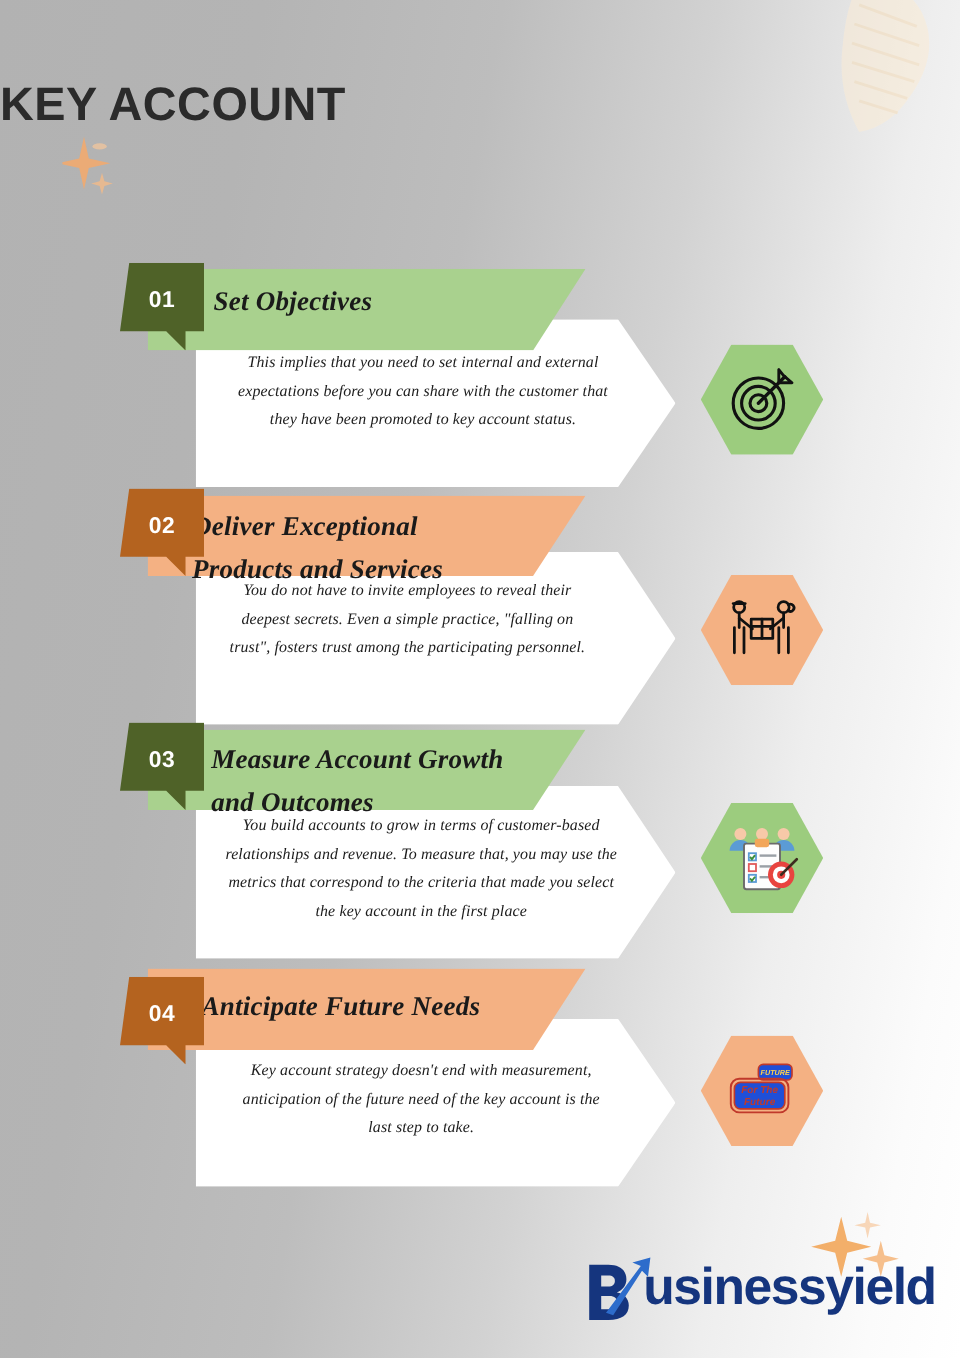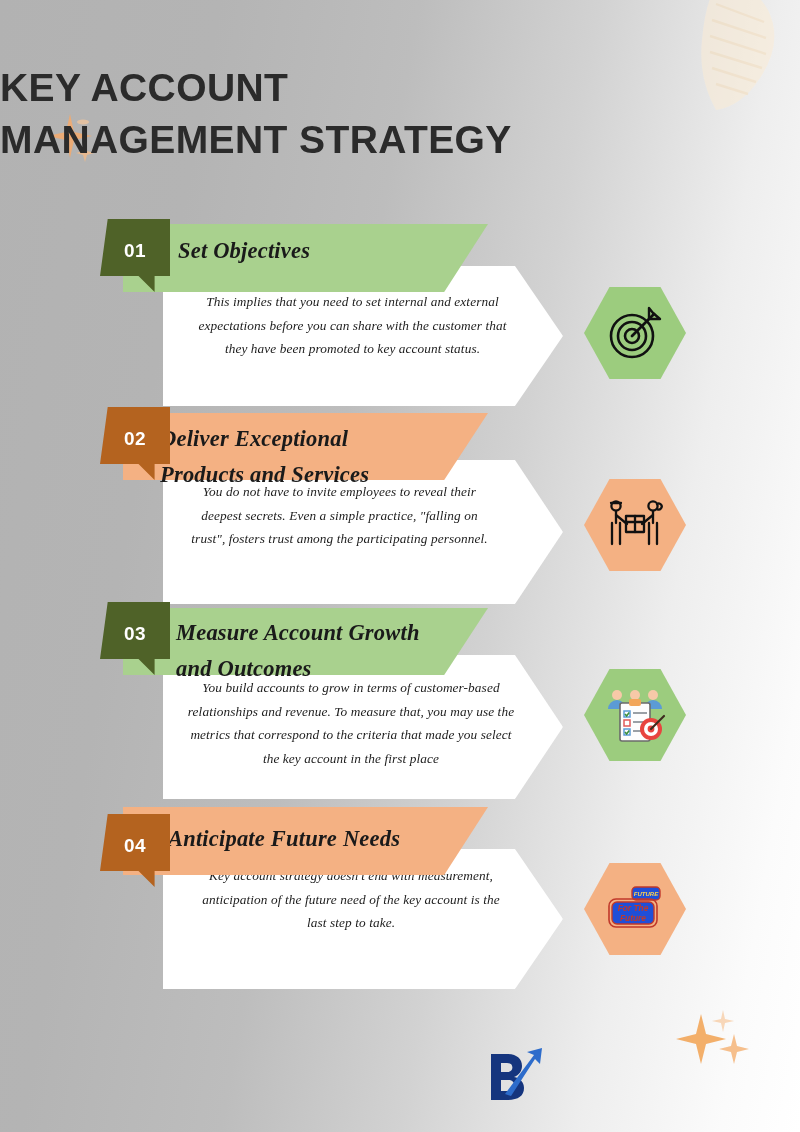--- a/index.html
+++ b/index.html
@@ -168,21 +168,20 @@
   </svg>
 
   <svg class="sparkle" style="left:665px;top:1008px;" width="120" height="62" viewBox="0 0 120 62">
     <path d="M36 6 L41 26 L61 31 L41 36 L36 56 L31 36 L11 31 L31 26 Z" fill="#f2a65a" opacity=".9"></path>
     <path d="M69 26 L72 38 L84 41 L72 44 L69 56 L66 44 L54 41 L66 38 Z" fill="#f4b478" opacity=".85"></path>
     <path d="M58 2 L60 11 L69 13 L60 15 L58 24 L56 15 L47 13 L56 11 Z" fill="#f6c79c" opacity=".7"></path>
   </svg>
 
   <div class="title-wrap">
     <div class="title-line">KEY ACCOUNT</div>
-    <div class="title-line">MANAGEMENT STRATEGY</div>
   </div>
 
   <div class="steps">
 
     <div class="step">
       <div class="card" style="left:163px; top:51px; width:400px; height:140px;">
         <div class="card-text" style="position:absolute; left:23px; top:24px; width:333px;">This implies that you need to set internal and external expectations before you can share with the customer that they have been promoted to key account status.</div>
       </div>
       <div class="banner" style="left:123px; top:9px; width:365px; height:68px; background:#a9d18e;"></div>
       <div class="banner-title" style="left:178px; top:18px; width:300px;">Set Objectives</div>
@@ -267,21 +266,21 @@
             <circle cx="48" cy="42" r="7" fill="#fff"></circle>
             <circle cx="48" cy="42" r="3.4" fill="#e8443f"></circle>
             <path d="M48 42 L61 29" stroke="#3d2b1f" stroke-width="2.2" stroke-linecap="round"></path>
           </g>
         </svg>
       </div>
     </div>
 
     <div class="step">
       <div class="card" style="left:163px; top:634px; width:400px; height:140px;">
-        <div class="card-text" style="position:absolute; left:28px; top:15px; width:320px;">Key account strategy doesn't end with measurement, anticipation of the future need of the key account is the last step to take.</div>
+        <div class="card-text" style="position:absolute; left:28px; top:31px; width:320px;">Key account strategy doesn't end with measurement, anticipation of the future need of the key account is the last step to take.</div>
       </div>
       <div class="banner" style="left:123px; top:592px; width:365px; height:68px; background:#f4b183;"></div>
       <div class="banner-title" style="left:168px; top:606px; width:330px;">Anticipate Future Needs</div>
       <div class="numtab" style="left:100px; top:587px; width:70px; height:73px; background:#b4631f;margin-top:12px;">
         <span>04</span>
       </div>
       <div class="hex" style="left:584px; top:648px; background:#f4b183;font-style:italic;">
         <svg width="66" height="56" viewBox="0 0 66 56">
           <rect x="30" y="6" width="28" height="13" rx="4" fill="#1f4fd8" stroke="#c0392b" stroke-width="1.4"></rect>
           <text x="44" y="15" font-family="'Liberation Sans',sans-serif" font-size="6" font-weight="bold" fill="#ffd24d" text-anchor="middle">FUTURE</text>
@@ -295,15 +294,16 @@
 
   </div>
 
   <div class="logo">
     <svg width="58" height="54" viewBox="0 0 58 54">
       <path d="M4 8 h16 c10 0 15 5 15 12 c0 5 -3 9 -8 11 c6 1 10 5 10 11 c0 8 -6 12 -17 12 H4 Z
                M14 17 v9 h6 c3.4 0 5.4 -1.8 5.4 -4.6 C25.4 18.6 23.4 17 20 17 Z
                M14 34 v11 h7 c4 0 6.4 -2 6.4 -5.5 C27.4 36 25 34 21 34 Z" fill="#15357e"></path>
       <path d="M18 48 L47 9 L40 6 L55 2 L53 18 L48 13 L24 50 Z" fill="#2d6ccb"></path>
     </svg>
+    <div class="logo-text">usinessyield</div>
   </div>
 
 </div>
 
 </body></html>

